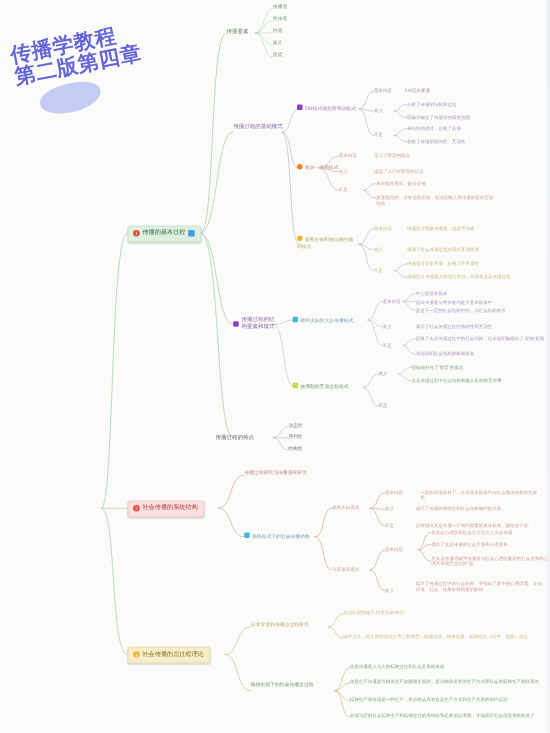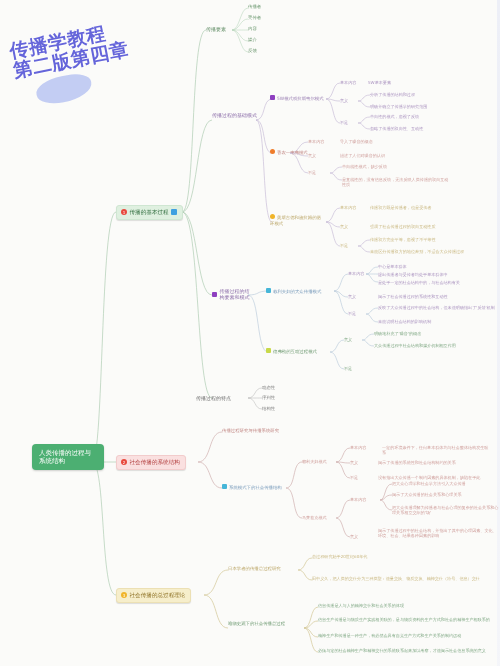--- a/index.html
+++ b/index.html
@@ -209,21 +209,20 @@
     </g>
   </svg>
 
   <div id="wm-blob"></div>
   <div id="watermark">
     <span>传播学教程</span>
     <span>第二版第四章</span>
   </div>
   <div id="wm-bar"></div>
 
-  <div class="node root" style="left:32px;top:444px;">人类传播的过程与系统结构</div>
 
   <div class="node l1 green" style="left:116px;top:205px;">
     <span class="badge red">1</span>
     <span>传播的基本过程</span>
     <span class="badge blue sq"></span>
   </div>
 
   <div class="node l2 c-green" style="left:206px;top:26px;">
     <span>传播要素</span>
   </div>

